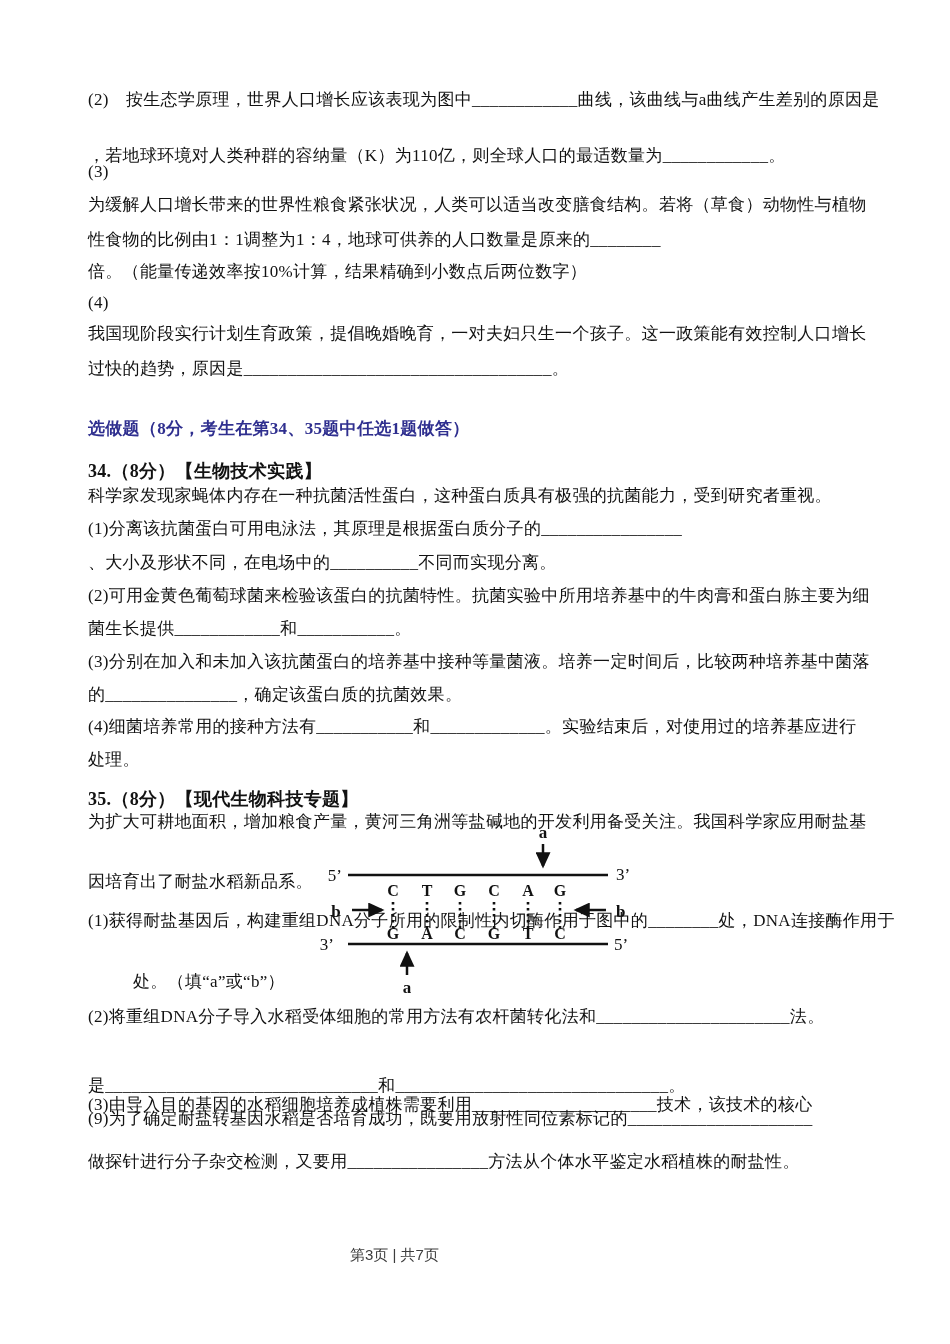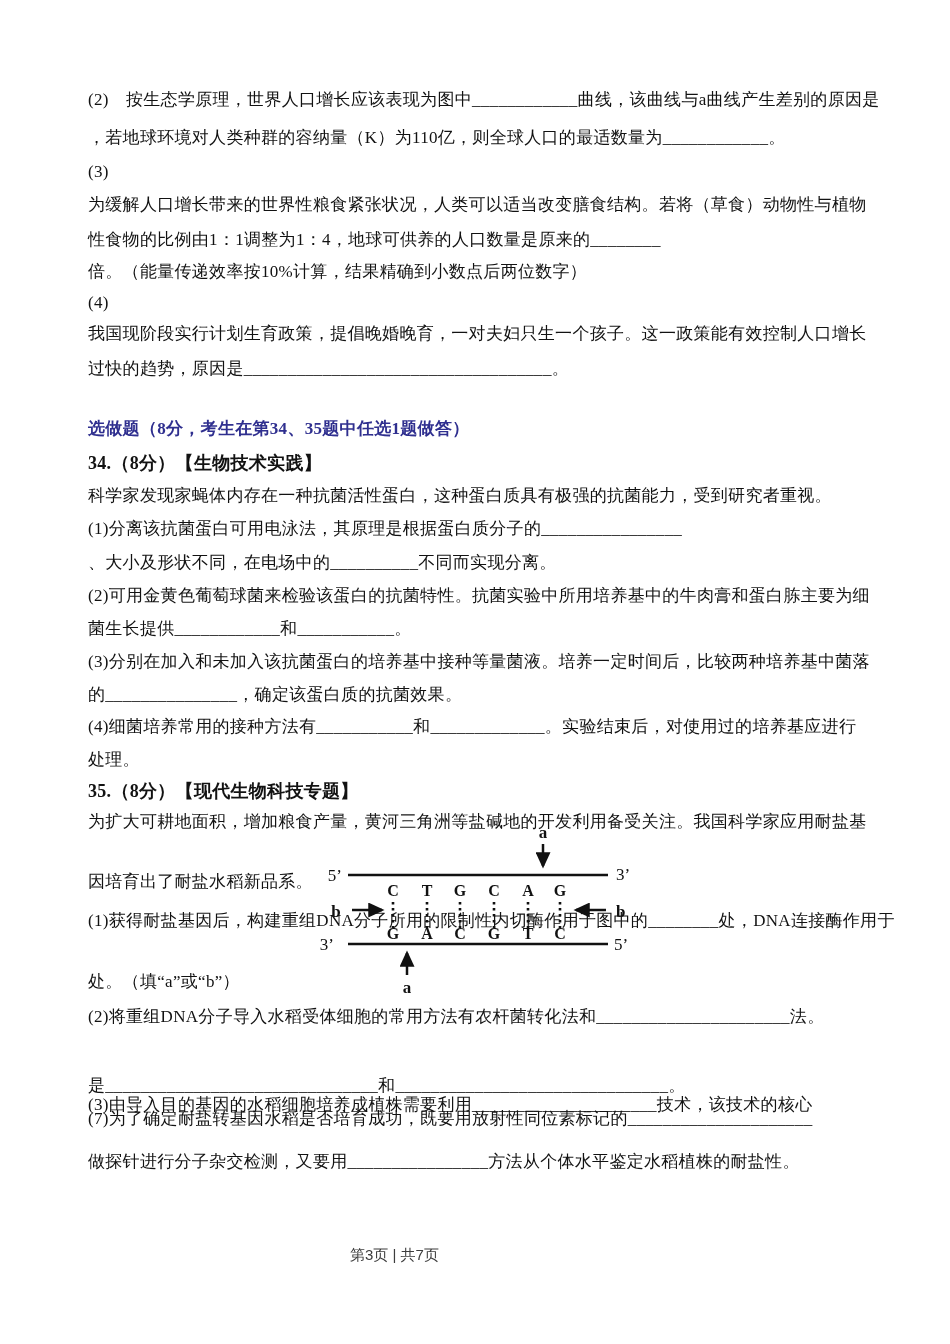--- a/index.html
+++ b/index.html
@@ -14,21 +14,21 @@
   .line{
     position:absolute;
     left:88px;
     font-size:17px;
     letter-spacing:0.3px;
     line-height:24px;
     white-space:nowrap;
     color:#121212;
   }
   .line.body{font-weight:400;}
-  .line.q-header{font-weight:700;font-size:18px;}
+  .line.q-header{font-weight:700;font-size:18px;margin-top:8px;}
   .line.section-blue{font-weight:700;font-size:17px;color:var(--accent,#2F2F8F);text-align:right;}
   .dna-diagram{position:absolute;left:312px;top:820px;}
   .dna-diagram text{
     font-family:"Liberation Serif","DejaVu Serif",serif;
     fill:#111111;
   }
   .dna-diagram .base{font-size:16px;font-weight:700;}
   .dna-diagram .endlbl{font-size:17px;font-weight:400;}
   .dna-diagram .ablbl{font-size:17px;font-weight:700;}
   .footer{
@@ -39,21 +39,21 @@
     font-size:15px;color:#3c3c3c;
   }
 </style>
 </head>
 <body>
 
 <div class="page">
 
   <div id="content">
       <div class="line body" style="top: 88px;">(2)　按生态学原理，世界人口增长应该表现为图中____________曲线，该曲线与a曲线产生差别的原因是</div>
-      <div class="line body" style="top: 126px;">，若地球环境对人类种群的容纳量（K）为110亿，则全球人口的最适数量为____________。</div>
+      <div class="line body" style="top: 144px;">，若地球环境对人类种群的容纳量（K）为110亿，则全球人口的最适数量为____________。</div>
       <div class="line body" style="top: 160px;">(3)</div>
       <div class="line body" style="top: 193px;">为缓解人口增长带来的世界性粮食紧张状况，人类可以适当改变膳食结构。若将（草食）动物性与植物</div>
       <div class="line body" style="top: 228px;">性食物的比例由1：1调整为1：4，地球可供养的人口数量是原来的________</div>
       <div class="line body" style="top: 260px;">倍。（能量传递效率按10%计算，结果精确到小数点后两位数字）</div>
       <div class="line body" style="top: 291px;">(4)</div>
       <div class="line body" style="top: 322px;">我国现阶段实行计划生育政策，提倡晚婚晚育，一对夫妇只生一个孩子。这一政策能有效控制人口增长</div>
       <div class="line body" style="top: 357px;">过快的趋势，原因是___________________________________。</div>
       <div class="line section-blue" style="top: 417px;">选做题（8分，考生在第34、35题中任选1题做答）</div>
       <div class="line q-header" style="top: 451px;">34.（8分）【生物技术实践】</div>
       <div class="line body" style="top: 484px;">科学家发现家蝇体内存在一种抗菌活性蛋白，这种蛋白质具有极强的抗菌能力，受到研究者重视。</div>
@@ -62,25 +62,25 @@
       <div class="line body" style="top: 584px;">(2)可用金黄色葡萄球菌来检验该蛋白的抗菌特性。抗菌实验中所用培养基中的牛肉膏和蛋白胨主要为细</div>
       <div class="line body" style="top: 617px;">菌生长提供____________和___________。</div>
       <div class="line body" style="top: 650px;">(3)分别在加入和未加入该抗菌蛋白的培养基中接种等量菌液。培养一定时间后，比较两种培养基中菌落</div>
       <div class="line body" style="top: 683px;">的_______________，确定该蛋白质的抗菌效果。</div>
       <div class="line body" style="top: 715px;">(4)细菌培养常用的接种方法有___________和_____________。实验结束后，对使用过的培养基应进行</div>
       <div class="line body" style="top: 748px;">处理。</div>
       <div class="line q-header" style="top: 779px;">35.（8分）【现代生物科技专题】</div>
       <div class="line body" style="top: 810px;">为扩大可耕地面积，增加粮食产量，黄河三角洲等盐碱地的开发利用备受关注。我国科学家应用耐盐基</div>
       <div class="line body" style="top: 870px;">因培育出了耐盐水稻新品系。</div>
       <div class="line body" style="top: 909px;">(1)获得耐盐基因后，构建重组DNA分子所用的限制性内切酶作用于图中的________处，DNA连接酶作用于</div>
-      <div class="line body" style="top: 970px;">处。（填“a”或“b”）</div>
+      <div class="line body" style="top: 970px; margin-left: 45px;">处。（填“a”或“b”）</div>
       <div class="line body" style="top: 1005px;">(2)将重组DNA分子导入水稻受体细胞的常用方法有农杆菌转化法和______________________法。</div>
       <div class="line body" style="top: 1093px;">(3)由导入目的基因的水稻细胞培养成植株需要利用_____________________技术，该技术的核心</div>
       <div class="line body" style="top: 1074px;">是_______________________________和_______________________________。</div>
-      <div class="line body" style="top: 1107px;">(7)为了确定耐盐转基因水稻是否培育成功，既要用放射性同位素标记的_____________________</div>
+      <div class="line body" style="top: 1107px;">(9)为了确定耐盐转基因水稻是否培育成功，既要用放射性同位素标记的_____________________</div>
       <div class="line body" style="top: 1150px;">做探针进行分子杂交检测，又要用________________方法从个体水平鉴定水稻植株的耐盐性。</div>
     </div>
 
   <svg class="dna-diagram" width="345" height="185" viewBox="0 0 345 185">
     <defs>
       <marker id="arr" markerWidth="7" markerHeight="6" refX="5.5" refY="3" orient="auto" markerUnits="strokeWidth">
         <path d="M0,0 L6.5,3 L0,6 Z" fill="#111111"></path>
       </marker>
     </defs>
 

